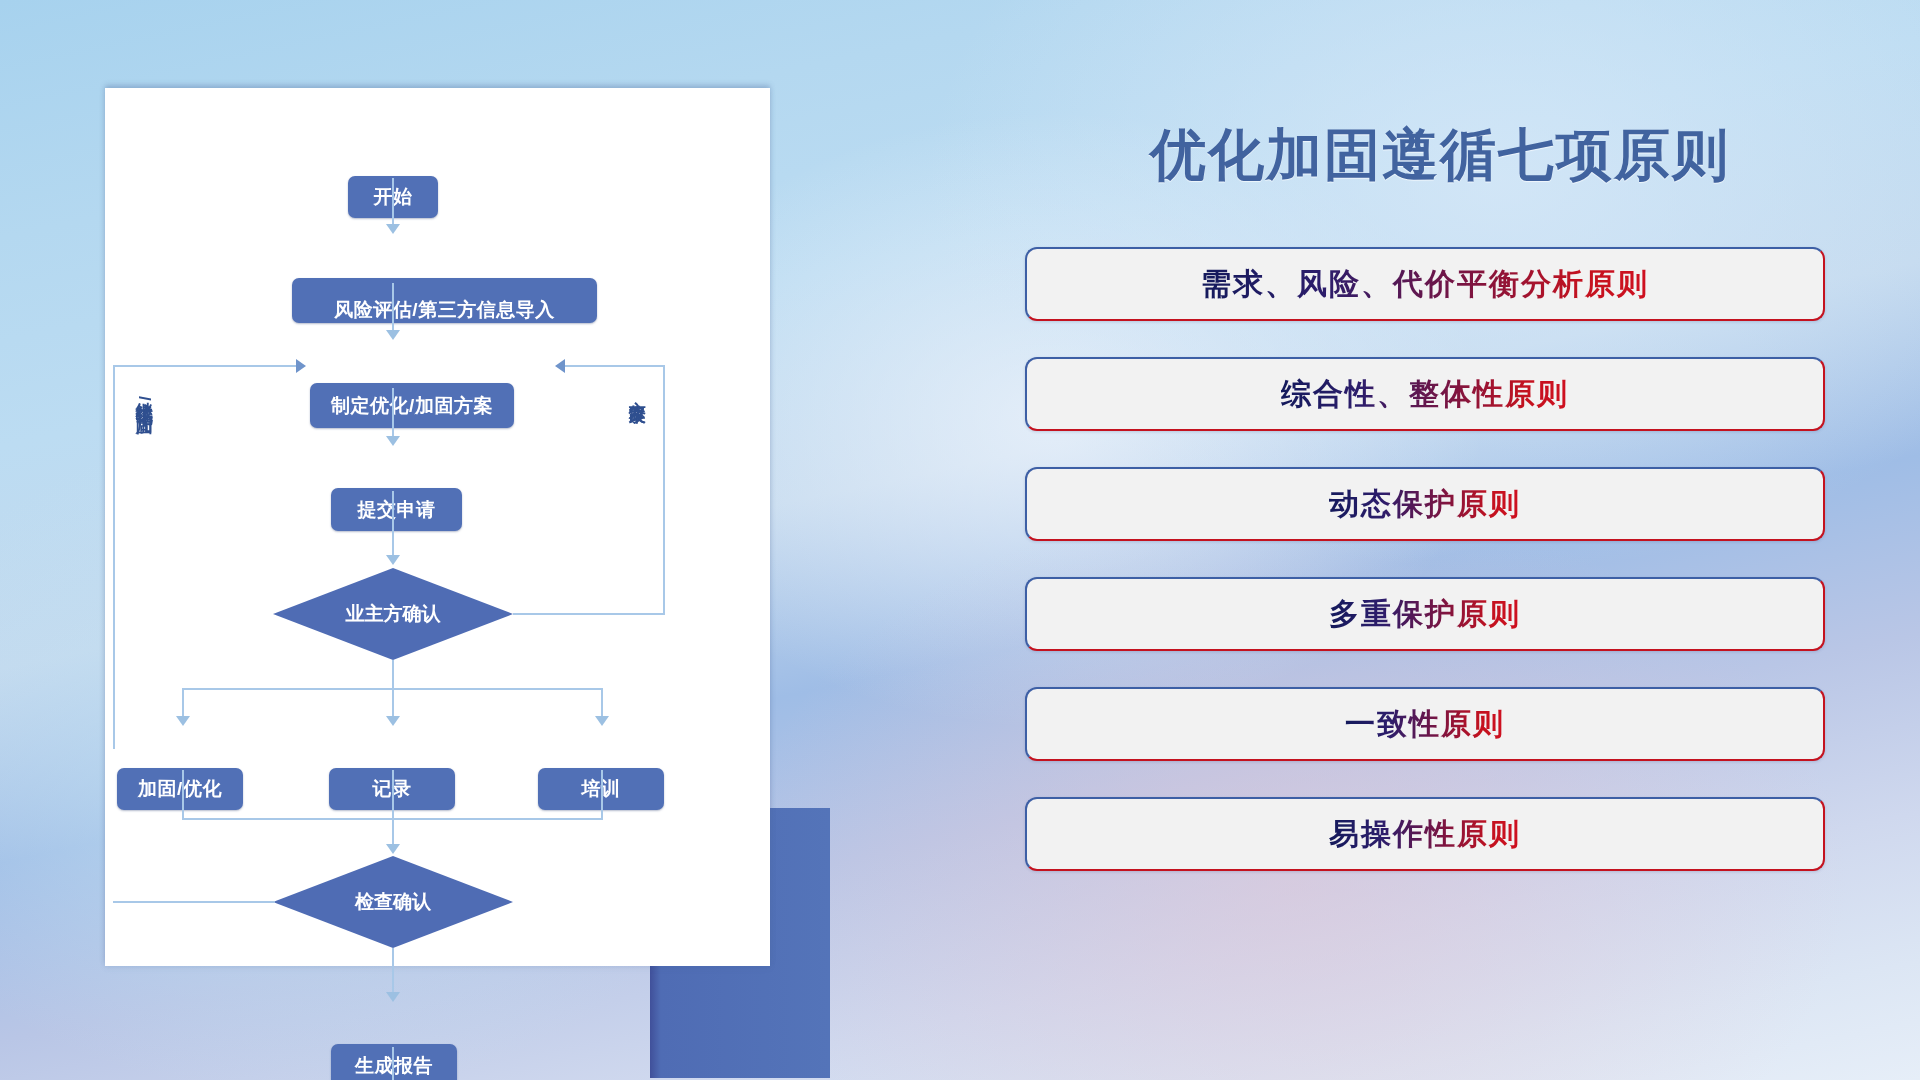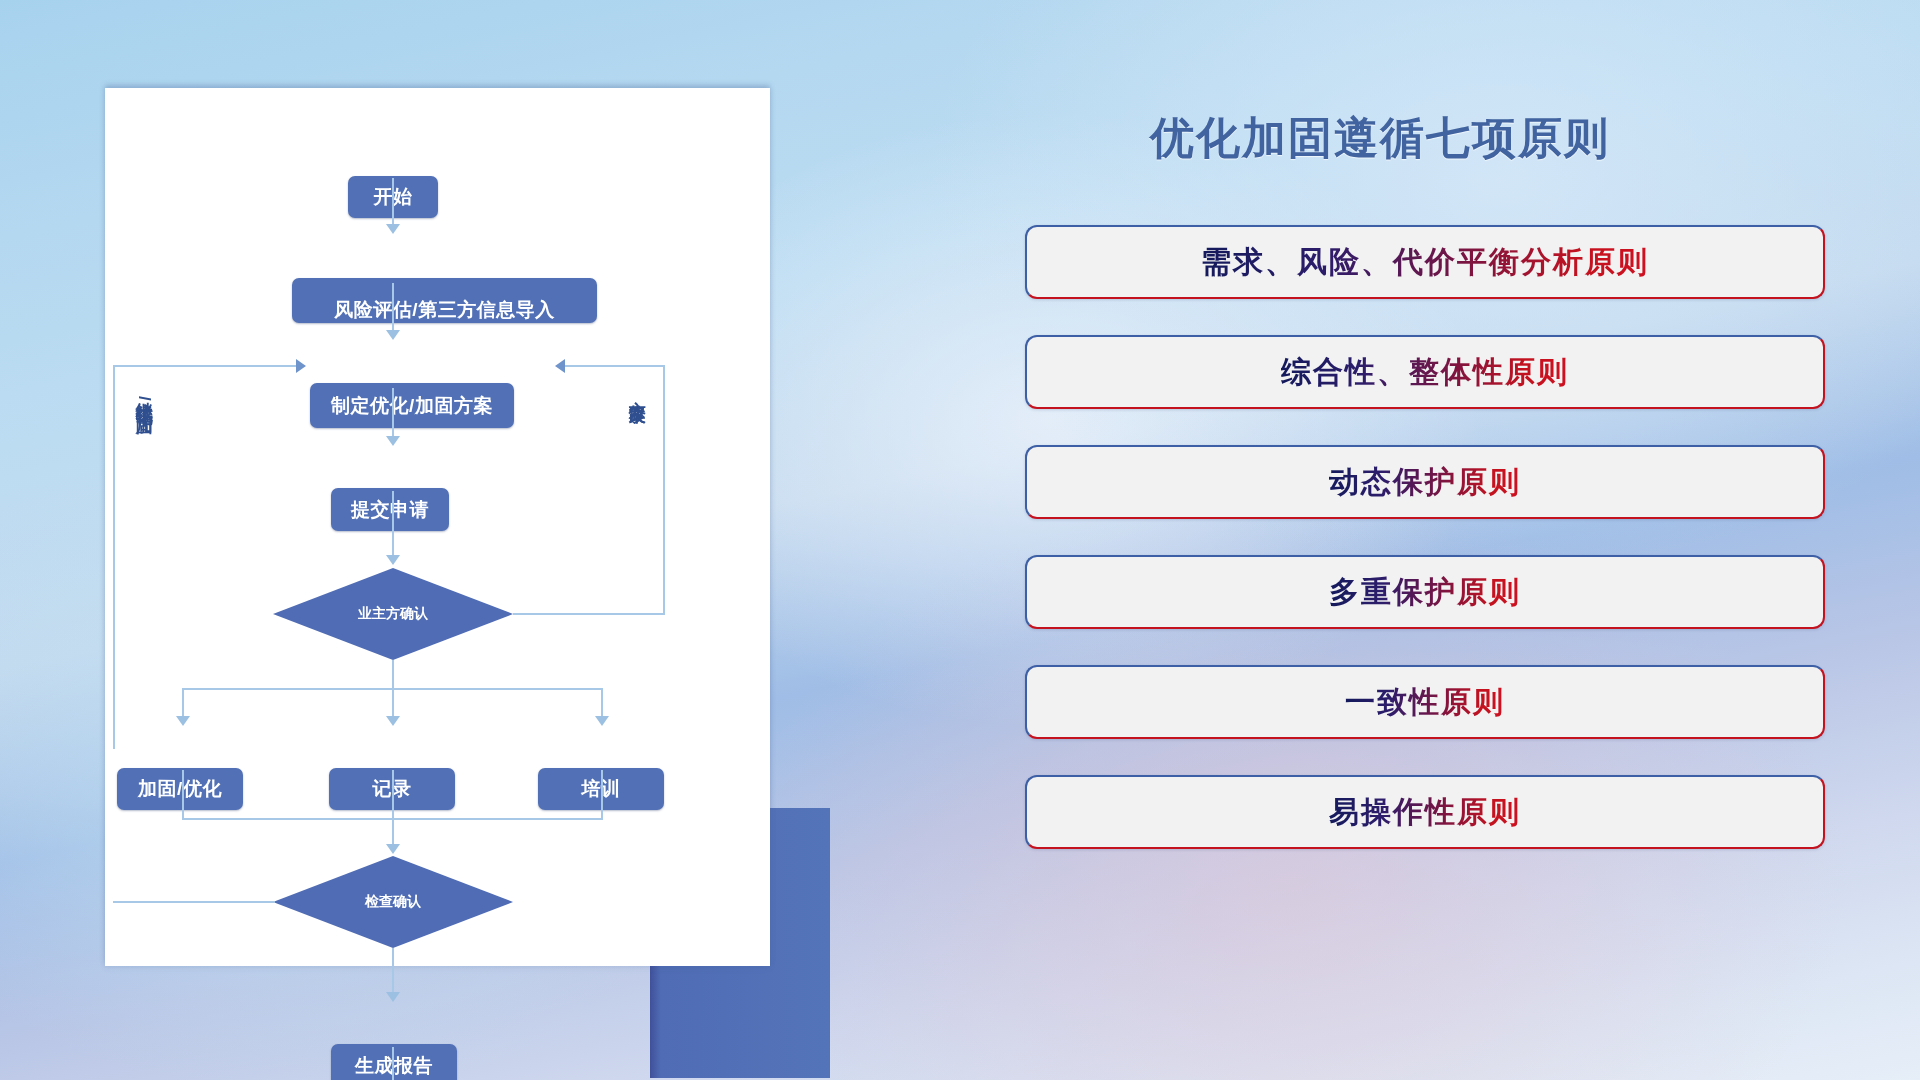--- a/index.html
+++ b/index.html
@@ -41,21 +41,21 @@
     font-size: 19px; font-weight: 700;
     letter-spacing: .5px;
     white-space: nowrap;
     box-shadow: 0 1px 2px rgba(40,60,110,.35);
     margin-top: 40px;
   }
   
   .diamond {
     position: absolute;
     display: flex; align-items: center; justify-content: center;
-    color: #fff; font-size: 14px; font-weight: 700;
+    color: #fff; font-size: 19px; font-weight: 700;
     white-space: nowrap;
   }
   .diamond .dshape {
     position: absolute; inset: 0;
     background: #4f6cb4;
     clip-path: polygon(50% 0, 100% 50%, 50% 100%, 0 50%);
   }
   .diamond .dlabel { position: relative; z-index: 2; }
 
   
@@ -75,38 +75,39 @@
     position: absolute;
     writing-mode: vertical-rl;
     font-size: 17px; font-weight: 700; color: #2f4f8f;
     letter-spacing: 2px;
     line-height: 1.05;
   }
 
   
   #right-panel { position: absolute; left: 1020px; top: 95px; width: 830px; height: 930px; }
   #panel-title {
-    position: absolute; left: 130px; top: 14px;
-    font-size: 44px; font-weight: 700; color: #41639f;
+    position: absolute; left: 130px; top: 23px;
+    font-size: 56px; font-weight: 700; color: #41639f;
     letter-spacing: 2px;
     text-shadow: 0 1px 1px rgba(255,255,255,.7);
     white-space: nowrap;
   }
   #principle-list { position: absolute; left: 5px; top: 130px; width: 800px; }
   .p-item {
     position: relative;
     height: 74px; margin-bottom: 36px;
     background: #f2f2f2;
     border-radius: 12px;
     border-top: 2px solid #3d5fa5;
     border-left: 2px solid #3d5fa5;
     border-right: 2px solid #c4121f;
     border-bottom: 2px solid #c4121f;
     display: flex; align-items: center; justify-content: center;
     box-shadow: 0 1px 3px rgba(60,80,130,.20);
+    margin-top: 22px;
   }
   .p-text {
     font-size: 30px; font-weight: 700; letter-spacing: 2px;
     background: linear-gradient(90deg, #141a5c 0%, #2d1d6b 28%, #7d1440 60%, #c4121f 85%, #cf1020 100%);
     -webkit-background-clip: text; background-clip: text;
     -webkit-text-fill-color: transparent; color: transparent;
     white-space: nowrap;
   }
 </style>
 </head>
@@ -128,21 +129,21 @@
     </div>
     <div class="vline" style="left:287px; top:195px; height:53px;"></div>
     <div class="arrow-d" style="left:281px; top:242px;"></div>
 
     <div class="node" style="left:205px; top:255px; width:204px; height:45px;">
       <span>制定优化/加固方案</span>
     </div>
     <div class="vline" style="left:287px; top:300px; height:54px;"></div>
     <div class="arrow-d" style="left:281px; top:348px;"></div>
 
-    <div class="node" style="left:226px; top:360px; width:118px; height:43px;">
+    <div class="node" style="left:226px; top:360px; width:131px; height:43px;">
       <span>提交申请</span>
     </div>
     <div class="vline" style="left:287px; top:403px; height:70px;"></div>
     <div class="arrow-d" style="left:281px; top:467px;"></div>
 
     <div class="diamond" style="left:168px; top:480px; width:240px; height:92px;">
       <span class="dshape"></span>
       <span class="dlabel">业主方确认</span>
     </div>
 

